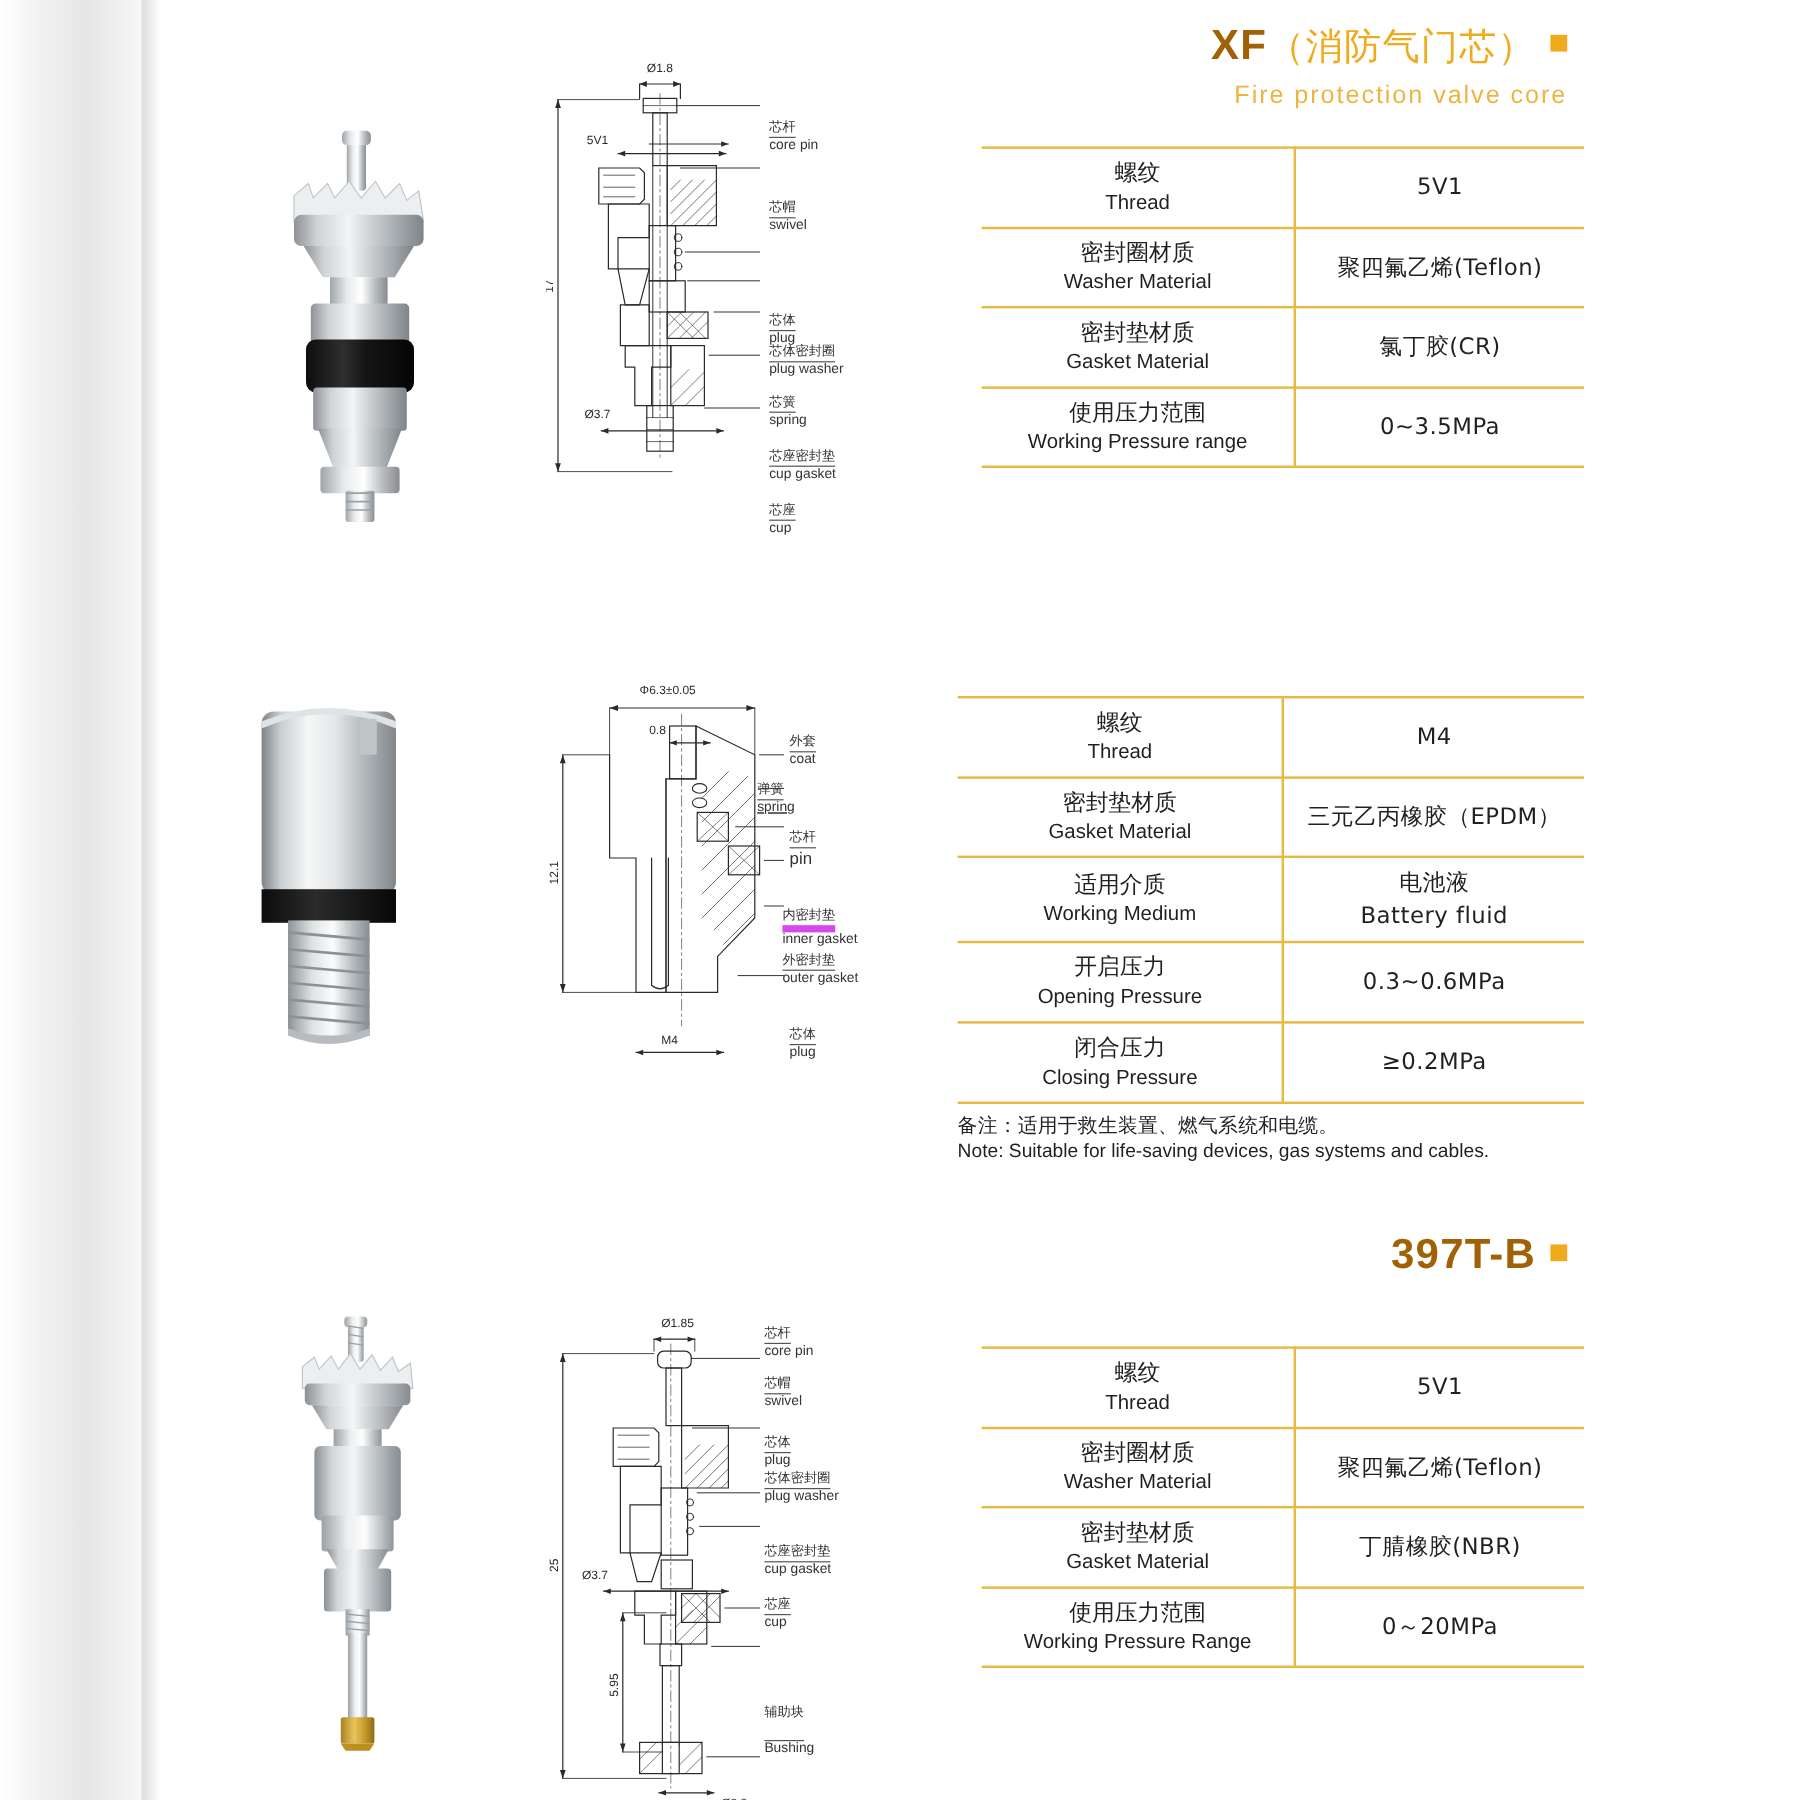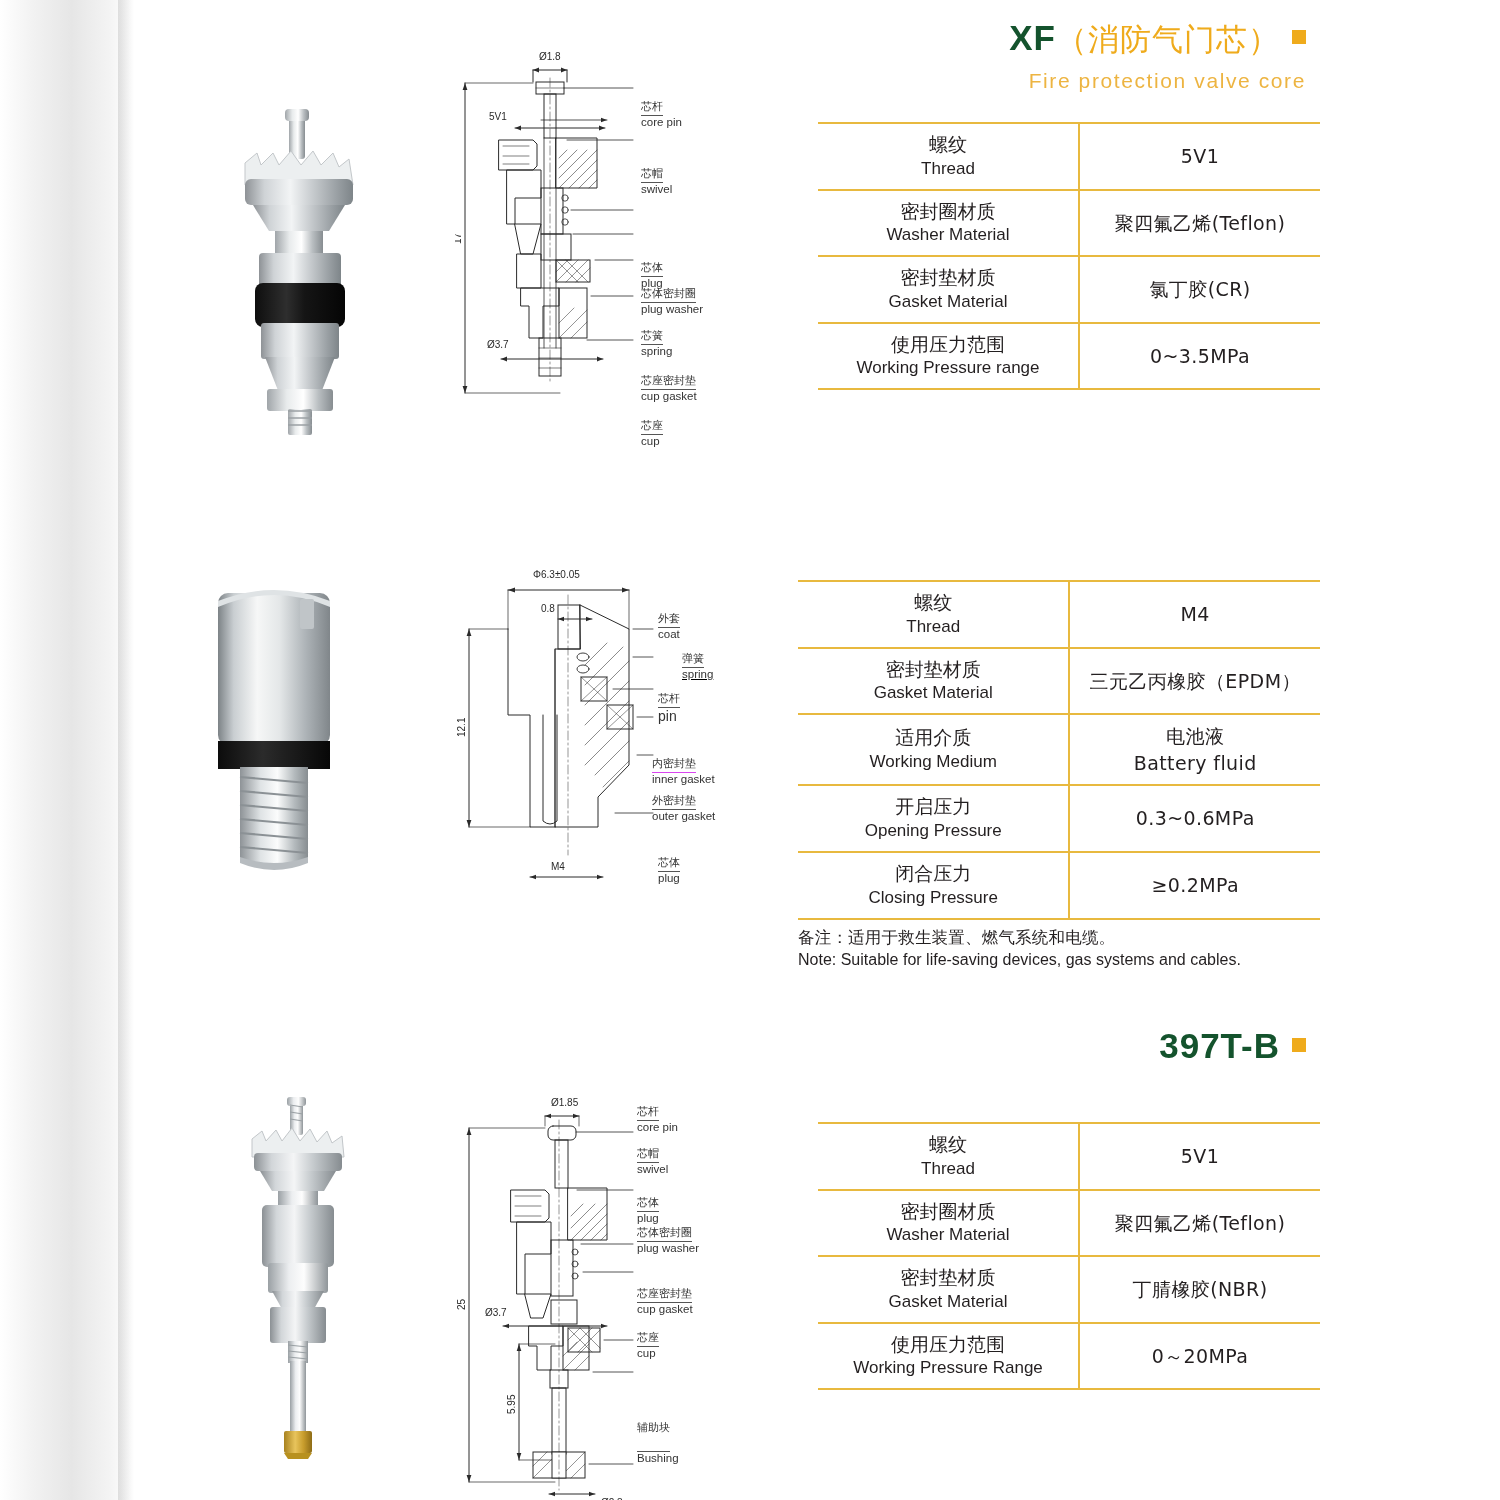--- a/index.html
+++ b/index.html
@@ -24,21 +24,21 @@
   
   .section { position: absolute; left: 0; width: 1500px; }
   #sec1 { top: 0;    height: 470px; }
   #sec2 { top: 470px; height: 530px; }
   #sec3 { top: 1000px; height: 500px; }
 
   
   .right-col { position: absolute; }
   .heading { text-align: right; padding-right: 14px; white-space: nowrap; }
   .heading .code {
-    font-size: 35px; font-weight: 700; color: #14532d; letter-spacing: 1px;
+    font-size: 35px; font-weight: 700; color: #a16207; letter-spacing: 1px;
     font-family: "Liberation Sans", sans-serif;
   }
   .heading .cn {
     font-size: 31px; font-weight: 400; color: #efab1c; letter-spacing: 1px;
     font-family: "DejaVu Sans", sans-serif;
   }
   .heading .sq {
     display:inline-block; width: 14px; height: 14px; background:#efab1c;
     margin-left: 12px; vertical-align: 6px;
   }
@@ -437,30 +437,30 @@
           <line x1="160" y1="248" x2="198" y2="248" stroke-width=".8"></line>
         </g>
       </svg>
     </div>
 
     <div>
       <div style="position:absolute; left:658px; top:138px;">
         <div style="font-family:'DejaVu Sans',sans-serif;font-size:11px;color:#333;border-bottom:1px solid #555;display:inline-block;padding-bottom:1px;">外套</div>
         <div style="font-family:'Liberation Sans',sans-serif;font-size:11.5px;color:#333;">coat</div>
       </div>
-      <div style="position:absolute; left:682px; top:178px;text-decoration:underline;">
+      <div style="position:absolute; left:631px; top:178px;text-decoration:underline;">
         <div style="font-family:'DejaVu Sans',sans-serif;font-size:11px;color:#333;border-bottom:1px solid #555;display:inline-block;padding-bottom:1px;">弹簧</div>
         <div style="font-family:'Liberation Sans',sans-serif;font-size:11.5px;color:#333;">spring</div>
       </div>
       <div style="position:absolute; left:658px; top:218px;">
         <div style="font-family:'DejaVu Sans',sans-serif;font-size:11px;color:#333;border-bottom:1px solid #555;display:inline-block;padding-bottom:1px;">芯杆</div>
         <div style="font-family:'Liberation Sans',sans-serif;font-size:14px;color:#333;">pin</div>
       </div>
       <div style="position:absolute; left:652px; top:283px;">
-        <div style="font-family:'DejaVu Sans',sans-serif;font-size:11px;color:#333;border-bottom:1px solid #d946ef;display:inline-block;padding-bottom:1px;">内密封垫</div>
+        <div style="font-family:'DejaVu Sans',sans-serif;font-size:11px;color:#333;border-bottom:6px solid #d946ef;display:inline-block;padding-bottom:1px;">内密封垫</div>
         <div style="font-family:'Liberation Sans',sans-serif;font-size:11.5px;color:#333;">inner  gasket</div>
       </div>
       <div style="position:absolute; left:652px; top:320px;">
         <div style="font-family:'DejaVu Sans',sans-serif;font-size:11px;color:#333;border-bottom:1px solid #555;display:inline-block;padding-bottom:1px;">外密封垫</div>
         <div style="font-family:'Liberation Sans',sans-serif;font-size:11.5px;color:#333;">outer  gasket</div>
       </div>
       <div style="position:absolute; left:658px; top:382px;">
         <div style="font-family:'DejaVu Sans',sans-serif;font-size:11px;color:#333;border-bottom:1px solid #555;display:inline-block;padding-bottom:1px;">芯体</div>
         <div style="font-family:'Liberation Sans',sans-serif;font-size:11.5px;color:#333;">plug</div>
       </div>

